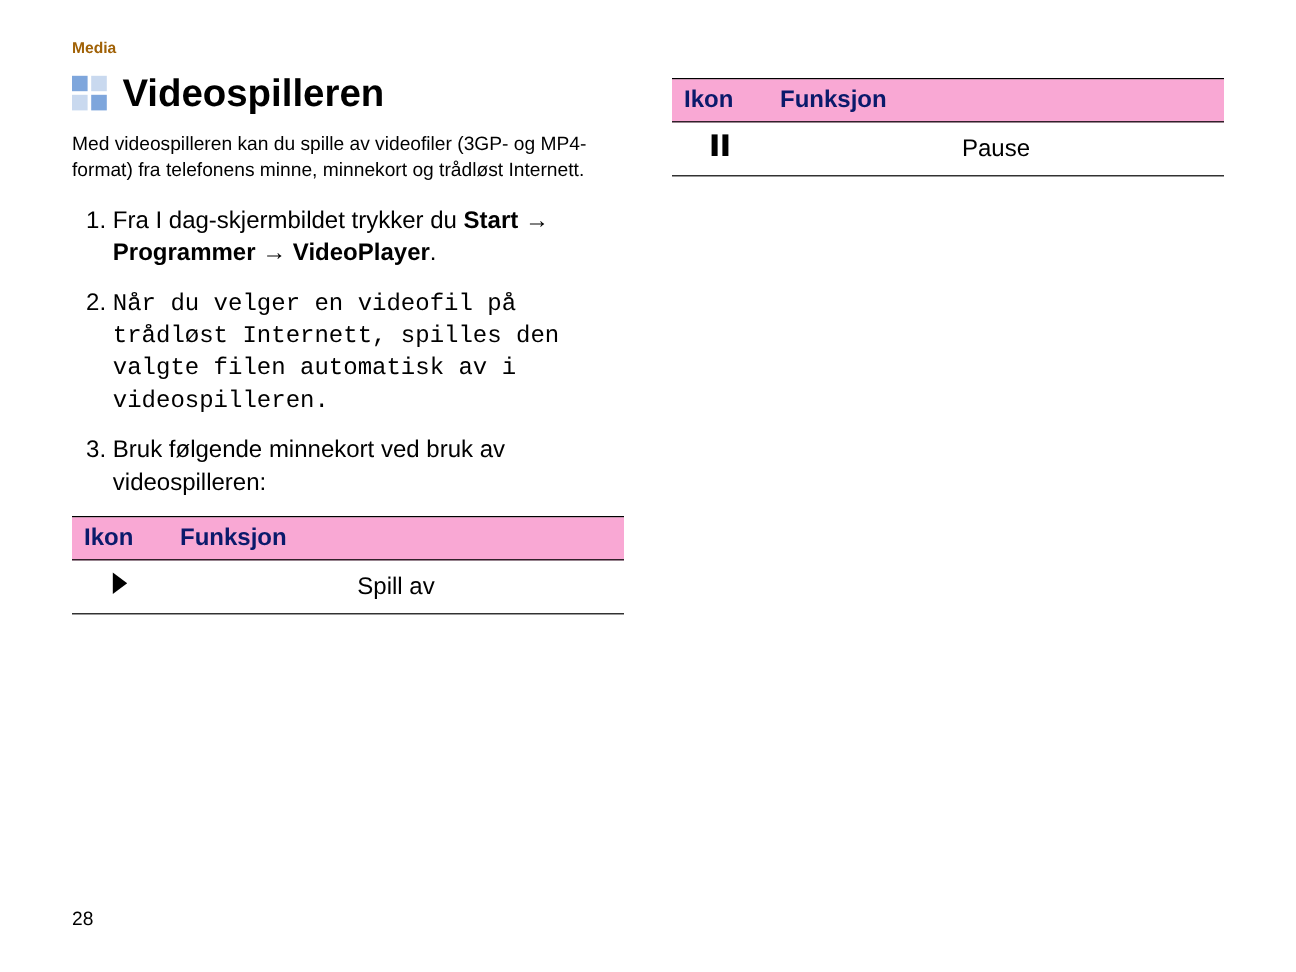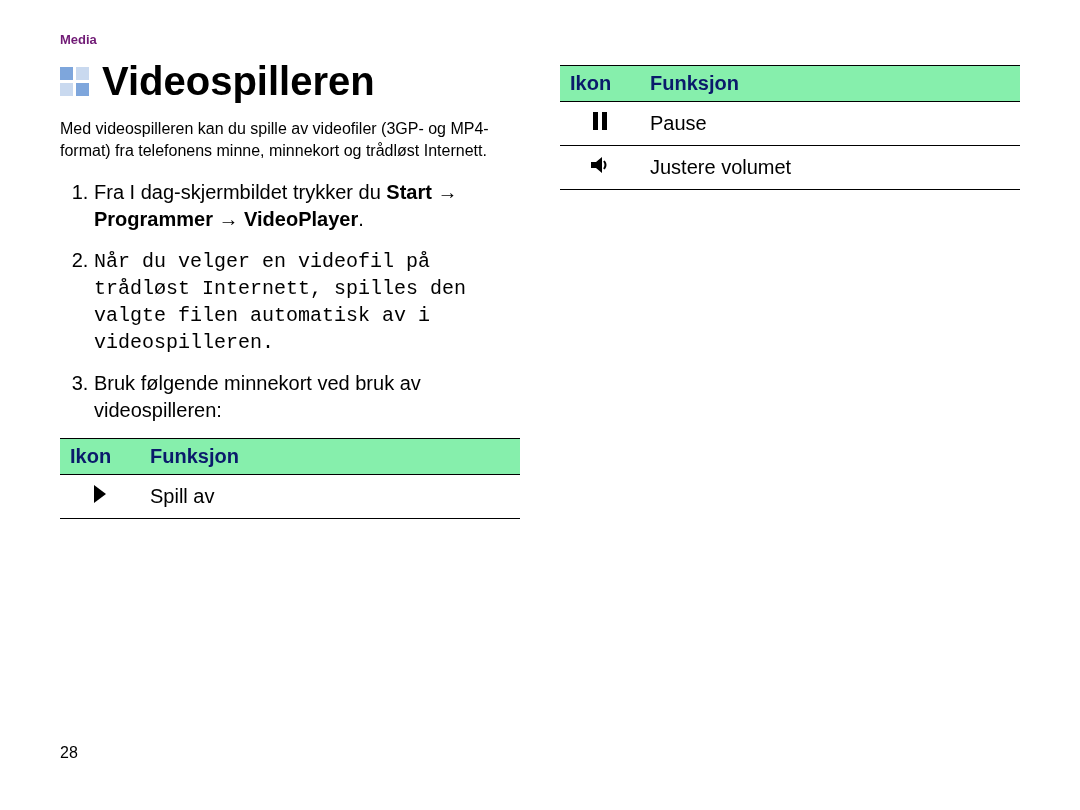--- a/index.html
+++ b/index.html
@@ -10,36 +10,36 @@
     color: #000;
     width: 1080px;
     height: 810px;
   }
   .page {
     padding: 32px 60px 0 60px;
     position: relative;
     height: 770px;
   }
   .breadcrumb {
-    color: #701a75;
+    color: #a16207;
     font-size: 13px;
     font-weight: 700;
     margin-bottom: 12px;
   }
   .columns {
     display: flex;
     gap: 40px;
   }
   .col {
     flex: 1;
     min-width: 0;
   }
   h1.title {
     margin: 0 0 14px 0;
-    font-size: 40px;
+    font-size: 32px;
     font-weight: 700;
     display: flex;
     align-items: center;
     gap: 12px;
   }
   .title-icon {
     display: inline-block;
     width: 30px;
     height: 30px;
     flex: 0 0 30px;
@@ -67,45 +67,46 @@
     font-family: Liberation Mono, monospace;
   }
   .bold { font-weight: 700; }
   table.icon-table {
     width: 100%;
     border-collapse: collapse;
     margin-top: 10px;
     font-size: 20px;
   }
   table.icon-table th {
-    background: #86efac;
+    background: #f9a8d4;
     color: #0a1a6b;
     text-align: left;
     font-weight: 700;
     padding: 6px 10px;
     border-top: 1.5px solid #000;
     border-bottom: 1.5px solid #000;
   }
   table.icon-table td {
     padding: 8px 10px;
     border-bottom: 1px solid #000;
     vertical-align: middle;
+    text-align: center;
   }
   table.icon-table td.icon-cell {
     width: 60px;
     text-align: center;
   }
   .play-icon, .pause-icon, .stop-icon, .volume-icon {
     display: inline-block;
     vertical-align: middle;
   }
   .pagenum {
     position: absolute;
     left: 60px;
-    bottom: 40px;
+    bottom: 26px;
     font-size: 16px;
   }
 </style>
 </head>
 <body>
 
 <div class="page">
 
   <div class="breadcrumb">Media</div>
 
@@ -176,31 +177,20 @@
             <td class="icon-cell">
               <span class="pause-icon">
                 <svg width="18" height="22" viewBox="0 0 18 22">
                   <rect x="2" y="2" width="5" height="18" fill="#000"></rect>
                   <rect x="11" y="2" width="5" height="18" fill="#000"></rect>
                 </svg>
               </span>
             </td>
             <td>Pause</td>
           </tr>
-          <tr>
-            <td class="icon-cell">
-              <span class="volume-icon">
-                <svg width="22" height="22" viewBox="0 0 22 22">
-                  <polygon points="2,8 7,8 13,3 13,19 7,14 2,14" fill="#000"></polygon>
-                  <path d="M15 7 Q18 11 15 15" stroke="#000" stroke-width="2" fill="none"></path>
-                </svg>
-              </span>
-            </td>
-            <td>Justere volumet</td>
-          </tr>
         </tbody>
       </table>
 
     </div>
 
   </div>
 
   <div class="pagenum">28</div>
 </div>
 

